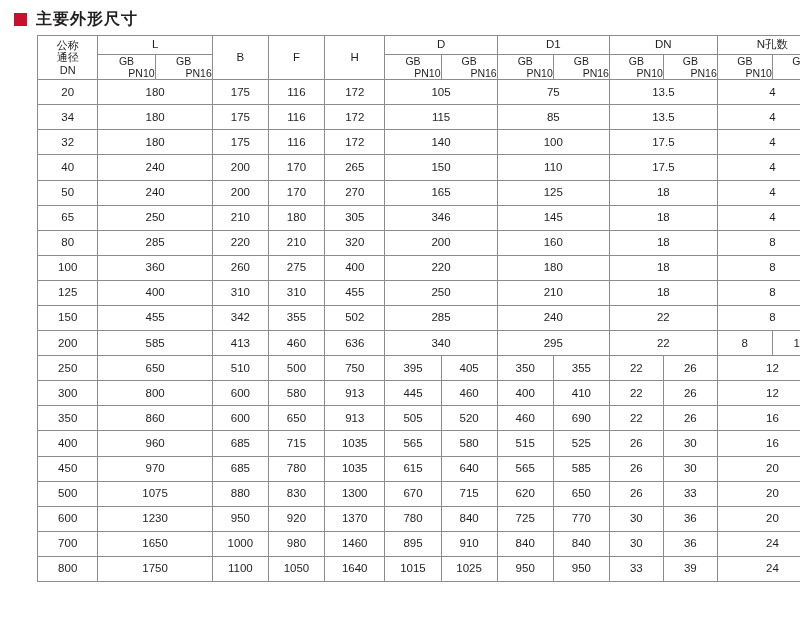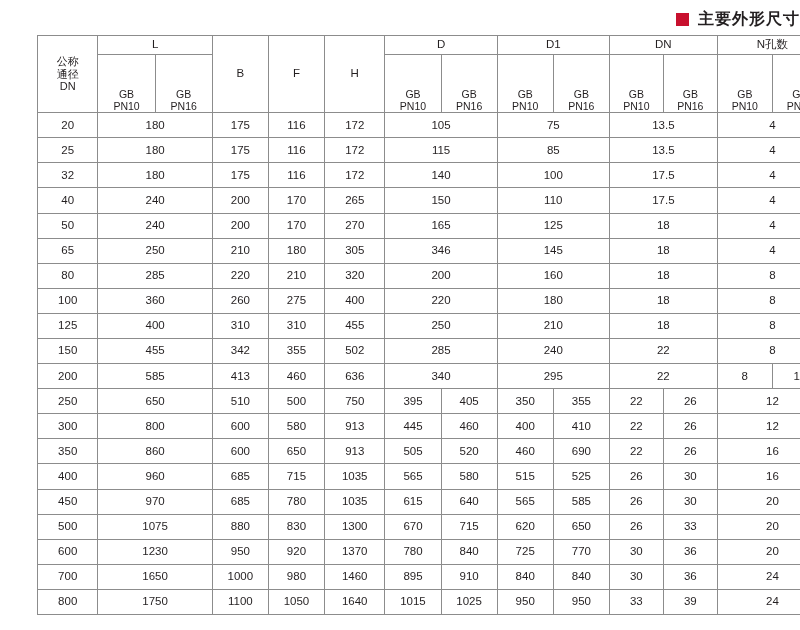--- a/index.html
+++ b/index.html
@@ -17,24 +17,23 @@
   .page {
     position: relative;
     width: 800px;
     height: 630px;
     box-sizing: border-box;
   }
   
   .title-row {
     display: flex;
     align-items: center;
-    padding: 9px 0 0 14px;
+    padding: 9px 16px 0 14px;
     height: 30px;
     box-sizing: border-box;
-    justify-content: flex-end;
   }
   .title-marker {
     width: 13px;
     height: 13px;
     background: #c8102e;
     margin-right: 9px;
     flex: 0 0 auto;
   }
   .title-text {
     font-size: 16px;
@@ -69,22 +68,22 @@
   th.group {
     height: 18px;
   }
   th.tall {
     height: 54px;
   }
   th.sub {
     height: 36px;
     font-size: 10.5px;
   }
-  th.sub .l1 { display: block; margin-top: 33px; }
-  th.sub .l2 { display: block; }
+  th.sub .l1 { display: block; }
+  th.sub .l2 { display: block; text-align: right; }
   td.dat {
     height: 24.1px;
     font-size: 11.5px;
   }
   .dn-head {
     font-size: 11px;
     line-height: 1.35;
   }
   
   col.c-dn   { width: 56px; }
@@ -196,21 +195,21 @@
             <td class="dat" colspan="2">180</td>
             <td class="dat">175</td>
             <td class="dat">116</td>
             <td class="dat">172</td>
             <td class="dat" colspan="2">105</td>
             <td class="dat" colspan="2">75</td>
             <td class="dat" colspan="2">13.5</td>
             <td class="dat" colspan="2">4</td>
           </tr>
           <tr>
-            <td class="dat">25</td>
+            <td class="dat">34</td>
             <td class="dat" colspan="2">180</td>
             <td class="dat">175</td>
             <td class="dat">116</td>
             <td class="dat">172</td>
             <td class="dat" colspan="2">115</td>
             <td class="dat" colspan="2">85</td>
             <td class="dat" colspan="2">13.5</td>
             <td class="dat" colspan="2">4</td>
           </tr>
           <tr>

